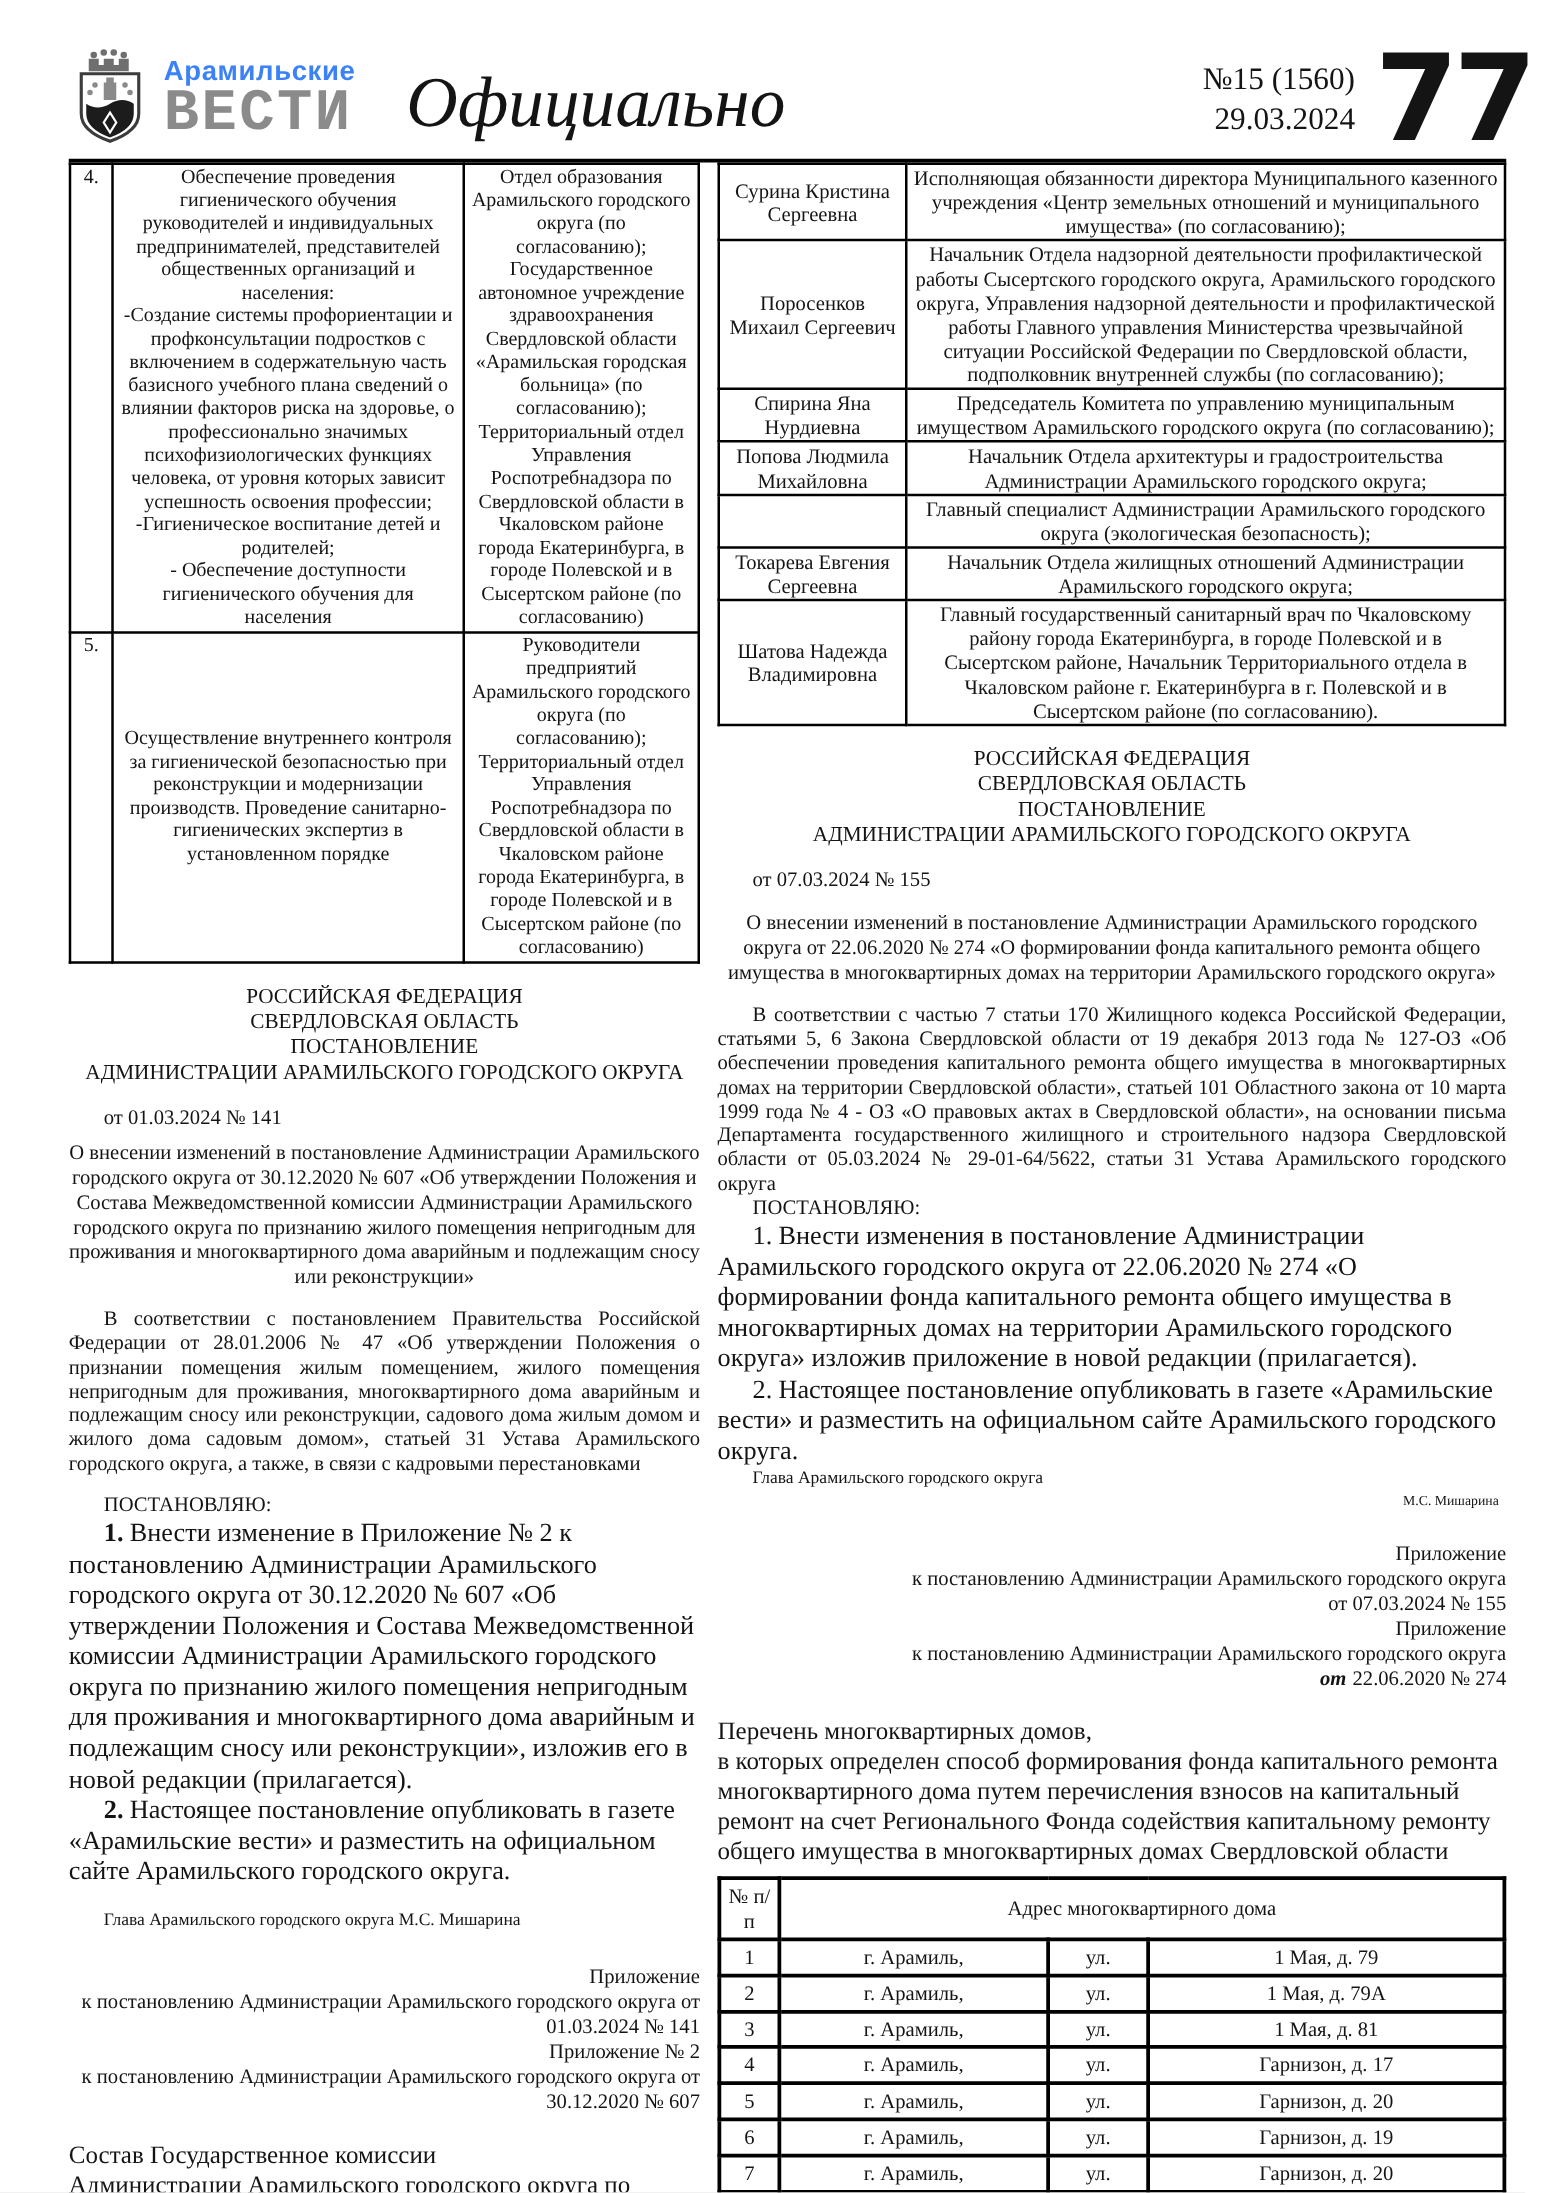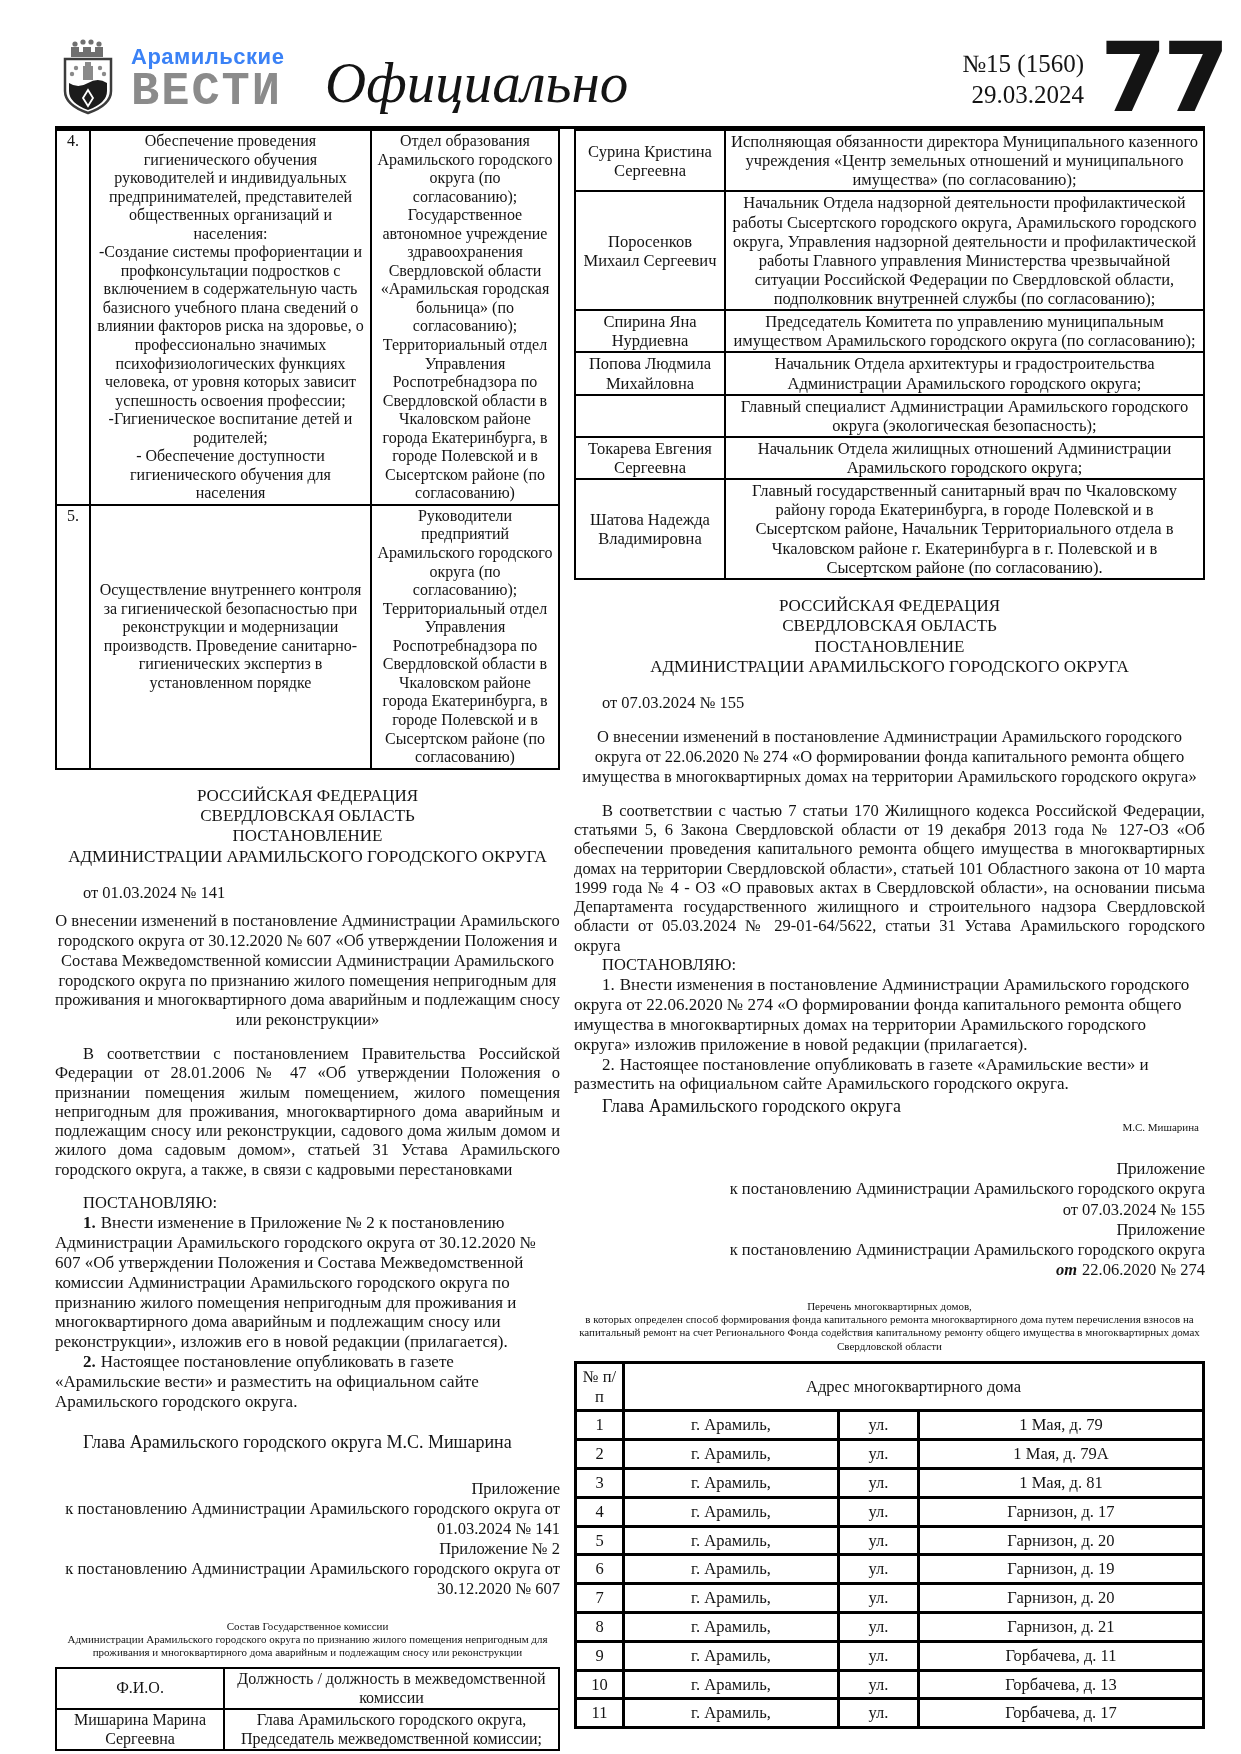--- a/index.html
+++ b/index.html
@@ -43,28 +43,28 @@
   .addresses-table .c-city { width:215px; }
   .addresses-table .c-ul { width:80px; }
   
   .res-heading { text-align:center; font-size:17px; line-height:1.2; margin-top:16px; }
   .date-line { font-size:16.5px; margin-top:16px; text-indent:28px; }
   .res-title { text-align:center; font-size:16.5px; line-height:1.2; margin-top:8px; }
   .para { font-size:16.5px; line-height:1.17; text-align:justify; text-indent:28px; margin-top:0; }
   .mt { margin-top:14px; }
   .left-align { text-align:left; }
   .resolve { font-size:16.5px; text-indent:28px; margin-top:14px; }
-  .item { font-size:17px; line-height:1.17; text-indent:28px; }
+  .item { font-size:21px; line-height:1.17; text-indent:28px; }
   .item .num { margin-right:5px; }
   .bold .num, .num.bold { font-weight:bold; }
-  .signature { font-size:18px; margin-top:20px; text-indent:28px; }
+  .signature { font-size:14px; margin-top:20px; text-indent:28px; }
   .sig-name-right { font-size:11px; text-align:right; margin-top:4px; padding-right:6px; }
   .appendix { margin-top:26px; font-size:16.5px; line-height:1.22; text-align:right; }
   .bi { font-weight:bold; font-style:italic; margin-right:5px; }
-  .center-block { text-align:center; font-size:11px; line-height:1.2; margin-top:20px; }
+  .center-block { font-size:20px; line-height:1.2; margin-top:20px; }
   .table-gap { margin-top:8px; }
 </style>
 </head>
 <body>
 
 <div class="page">
 
   <div class="masthead">
     <div class="logo-block">
       <span>

